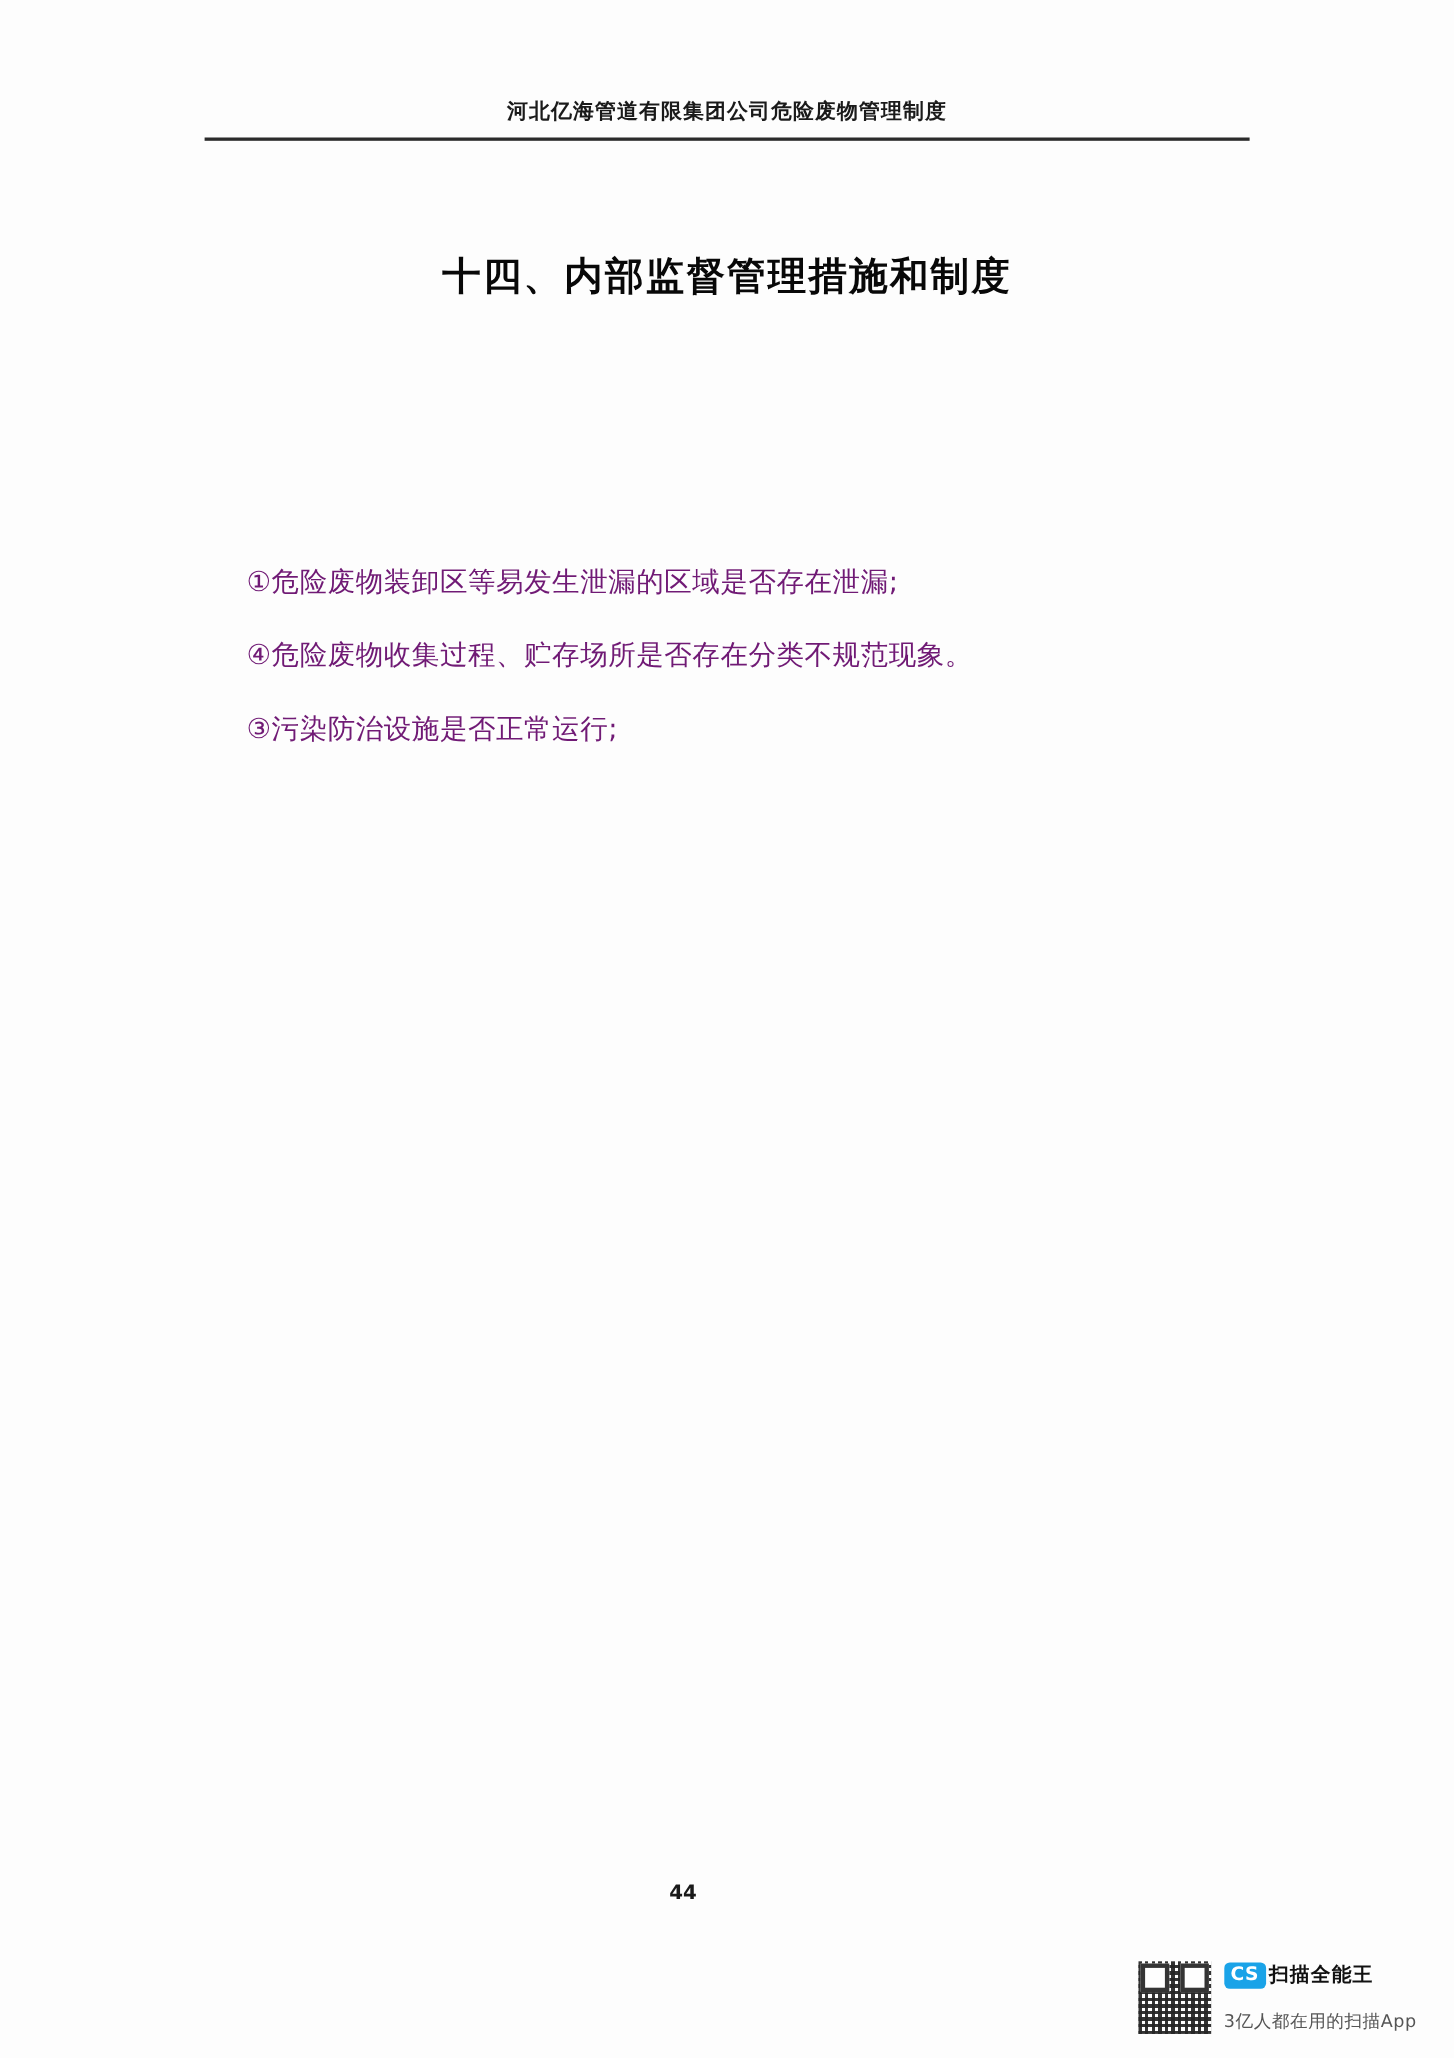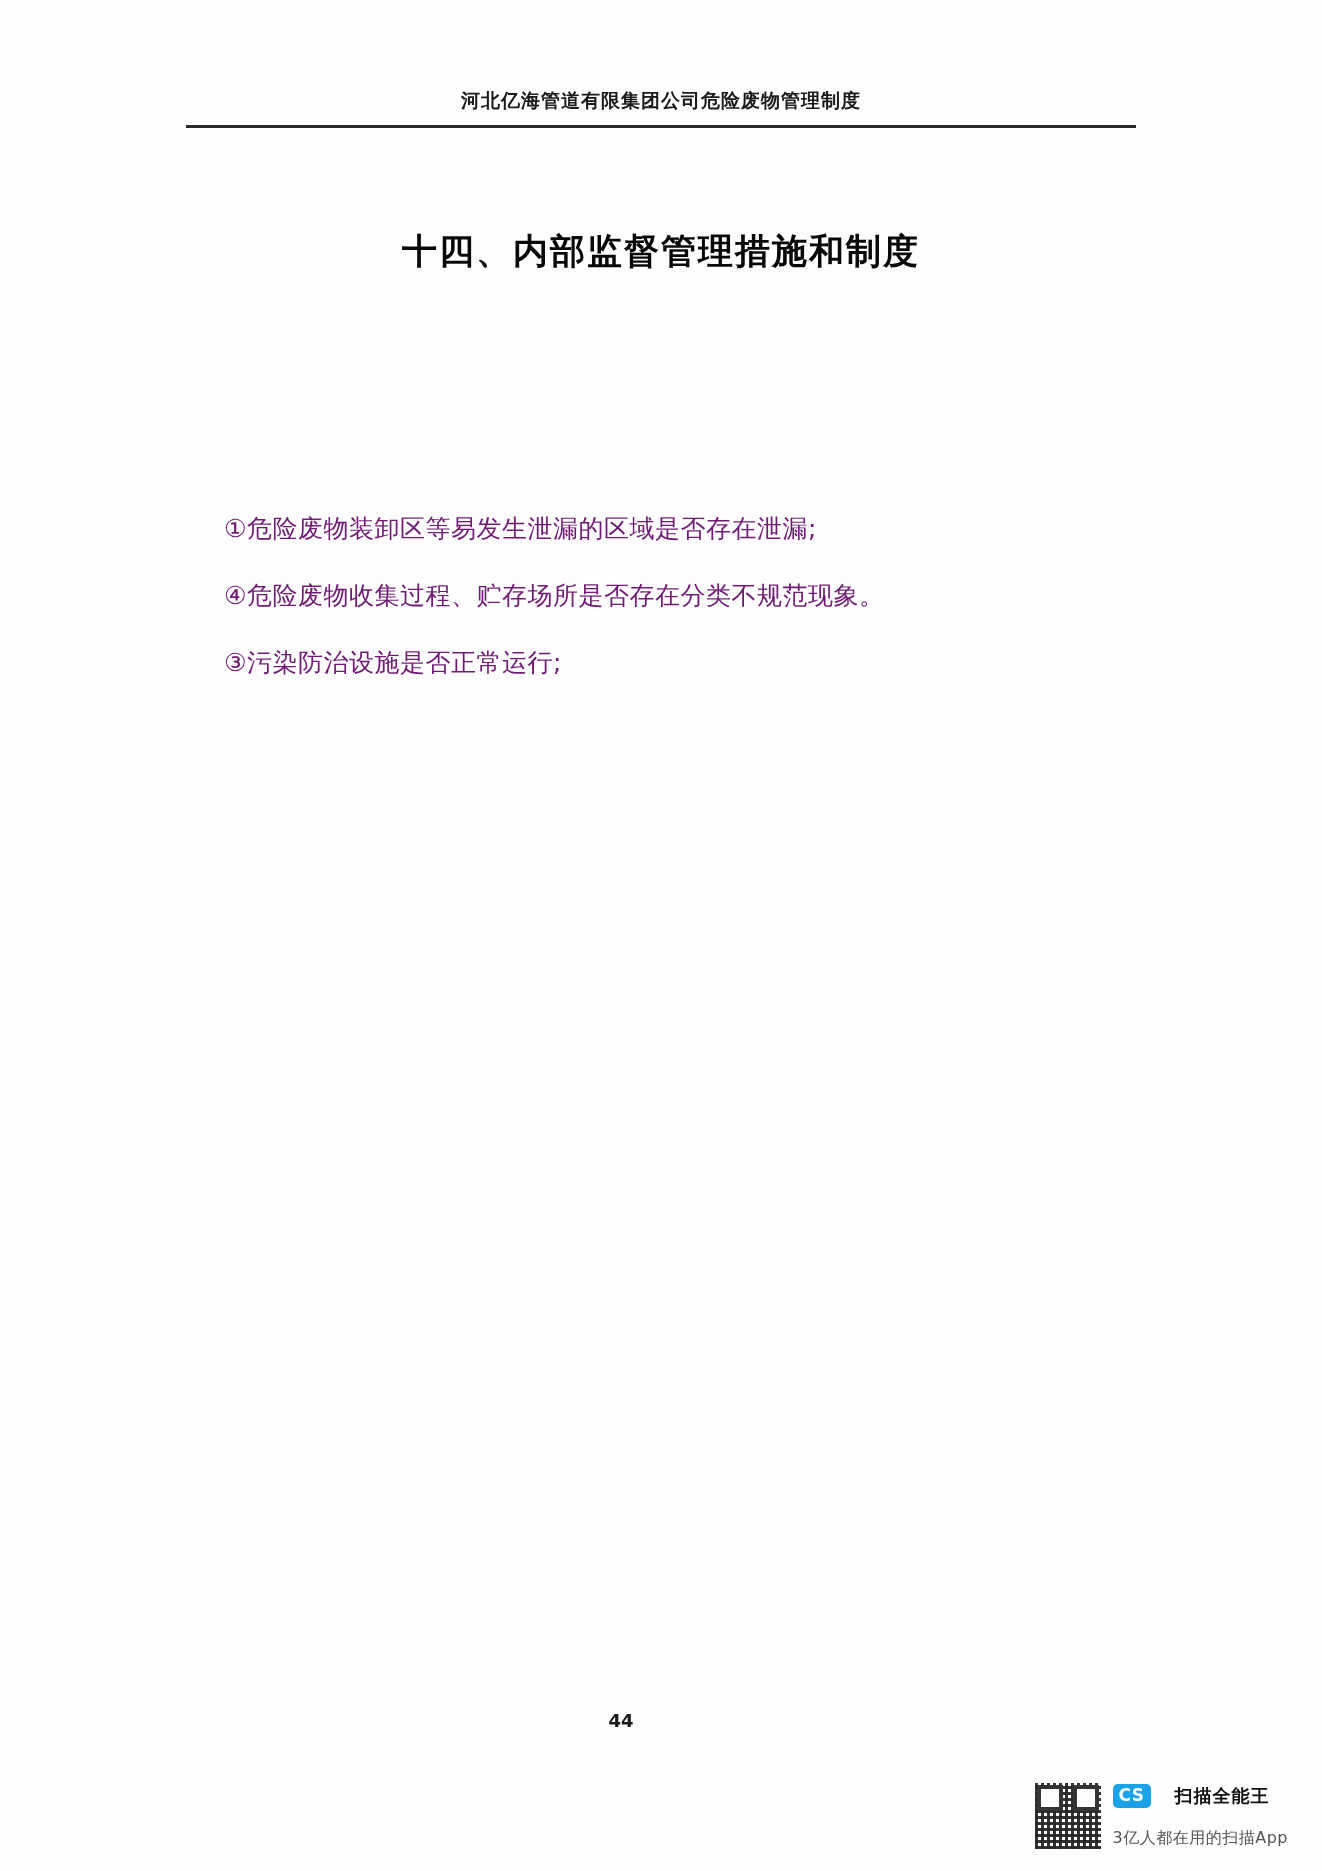--- a/index.html
+++ b/index.html
@@ -135,21 +135,21 @@
   .qr::after  { top: 2px; right: 2px; }
   .wm-text {
     display: flex;
     flex-direction: column;
     justify-content: center;
     line-height: 1.25;
   }
   .wm-top {
     display: flex;
     align-items: flex-end;
-    gap: 24px;
+    gap: 3px;
   }
   .cs-badge {
     background: #1aa3e8;
     color: #ffffff;
     font-family: "DejaVu Sans", sans-serif;
     font-size: 17px;
     font-weight: 700;
     border-radius: 5px;
     padding: 1px 6px;
     letter-spacing: 0.5px;

